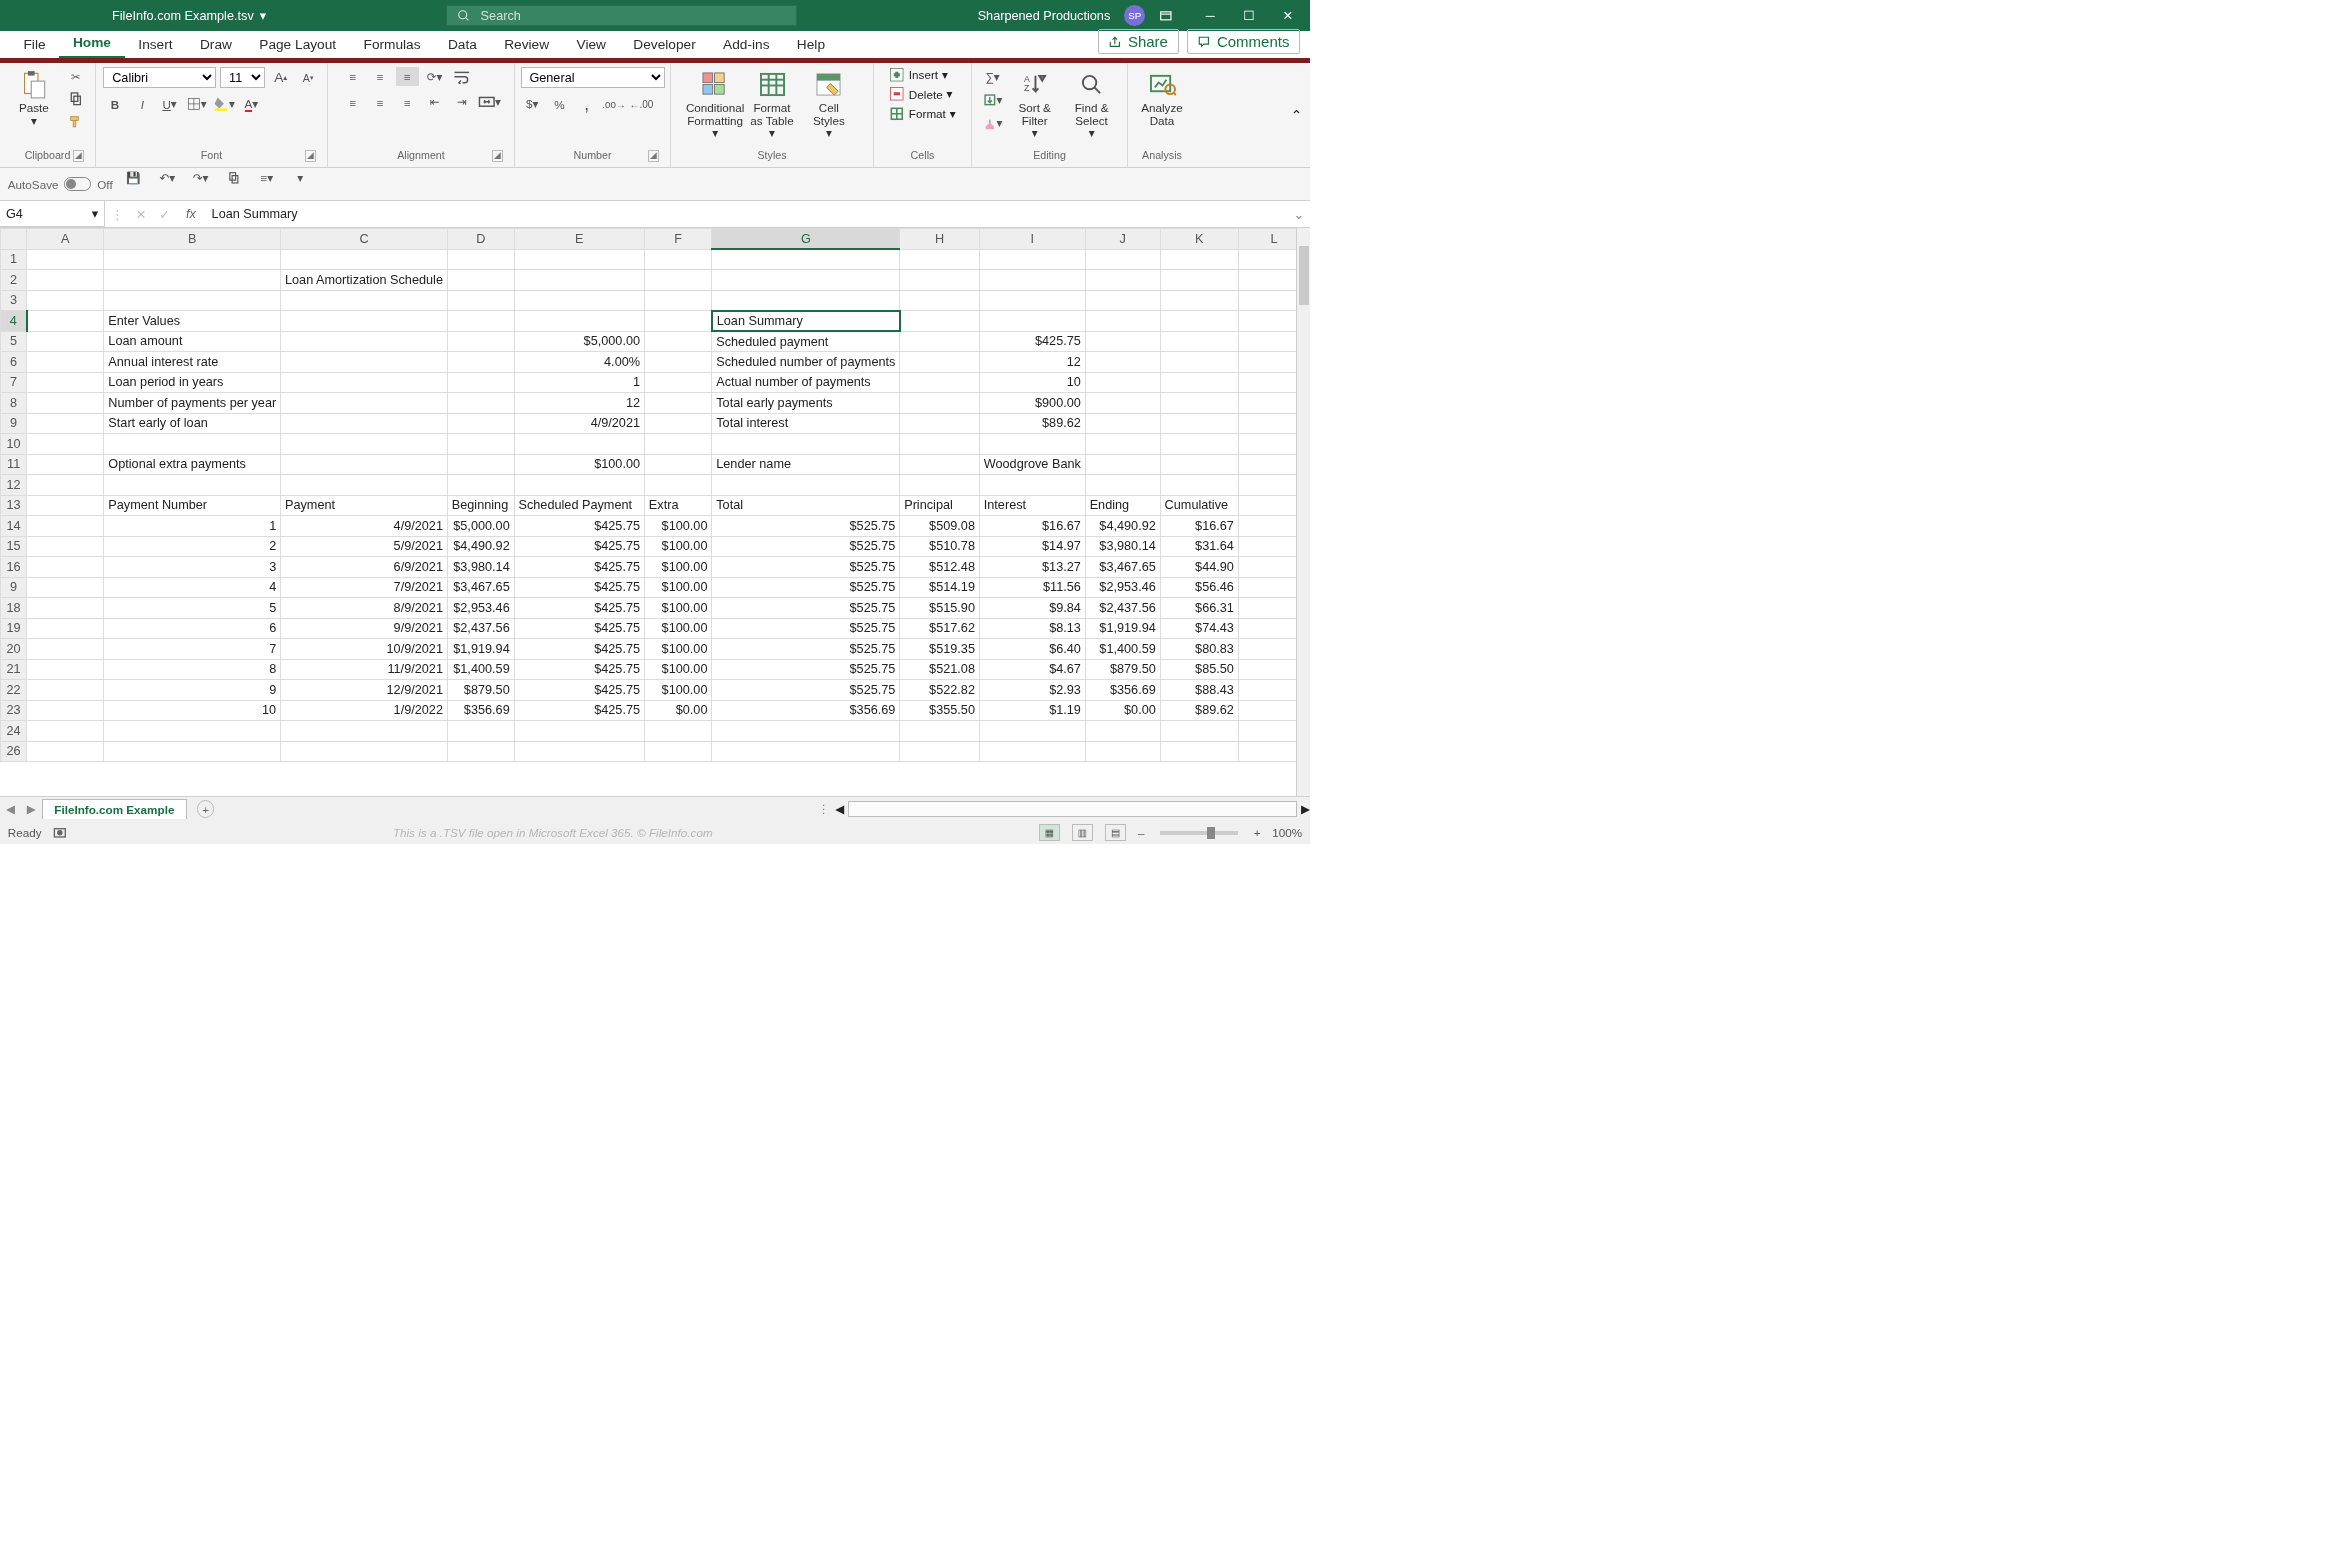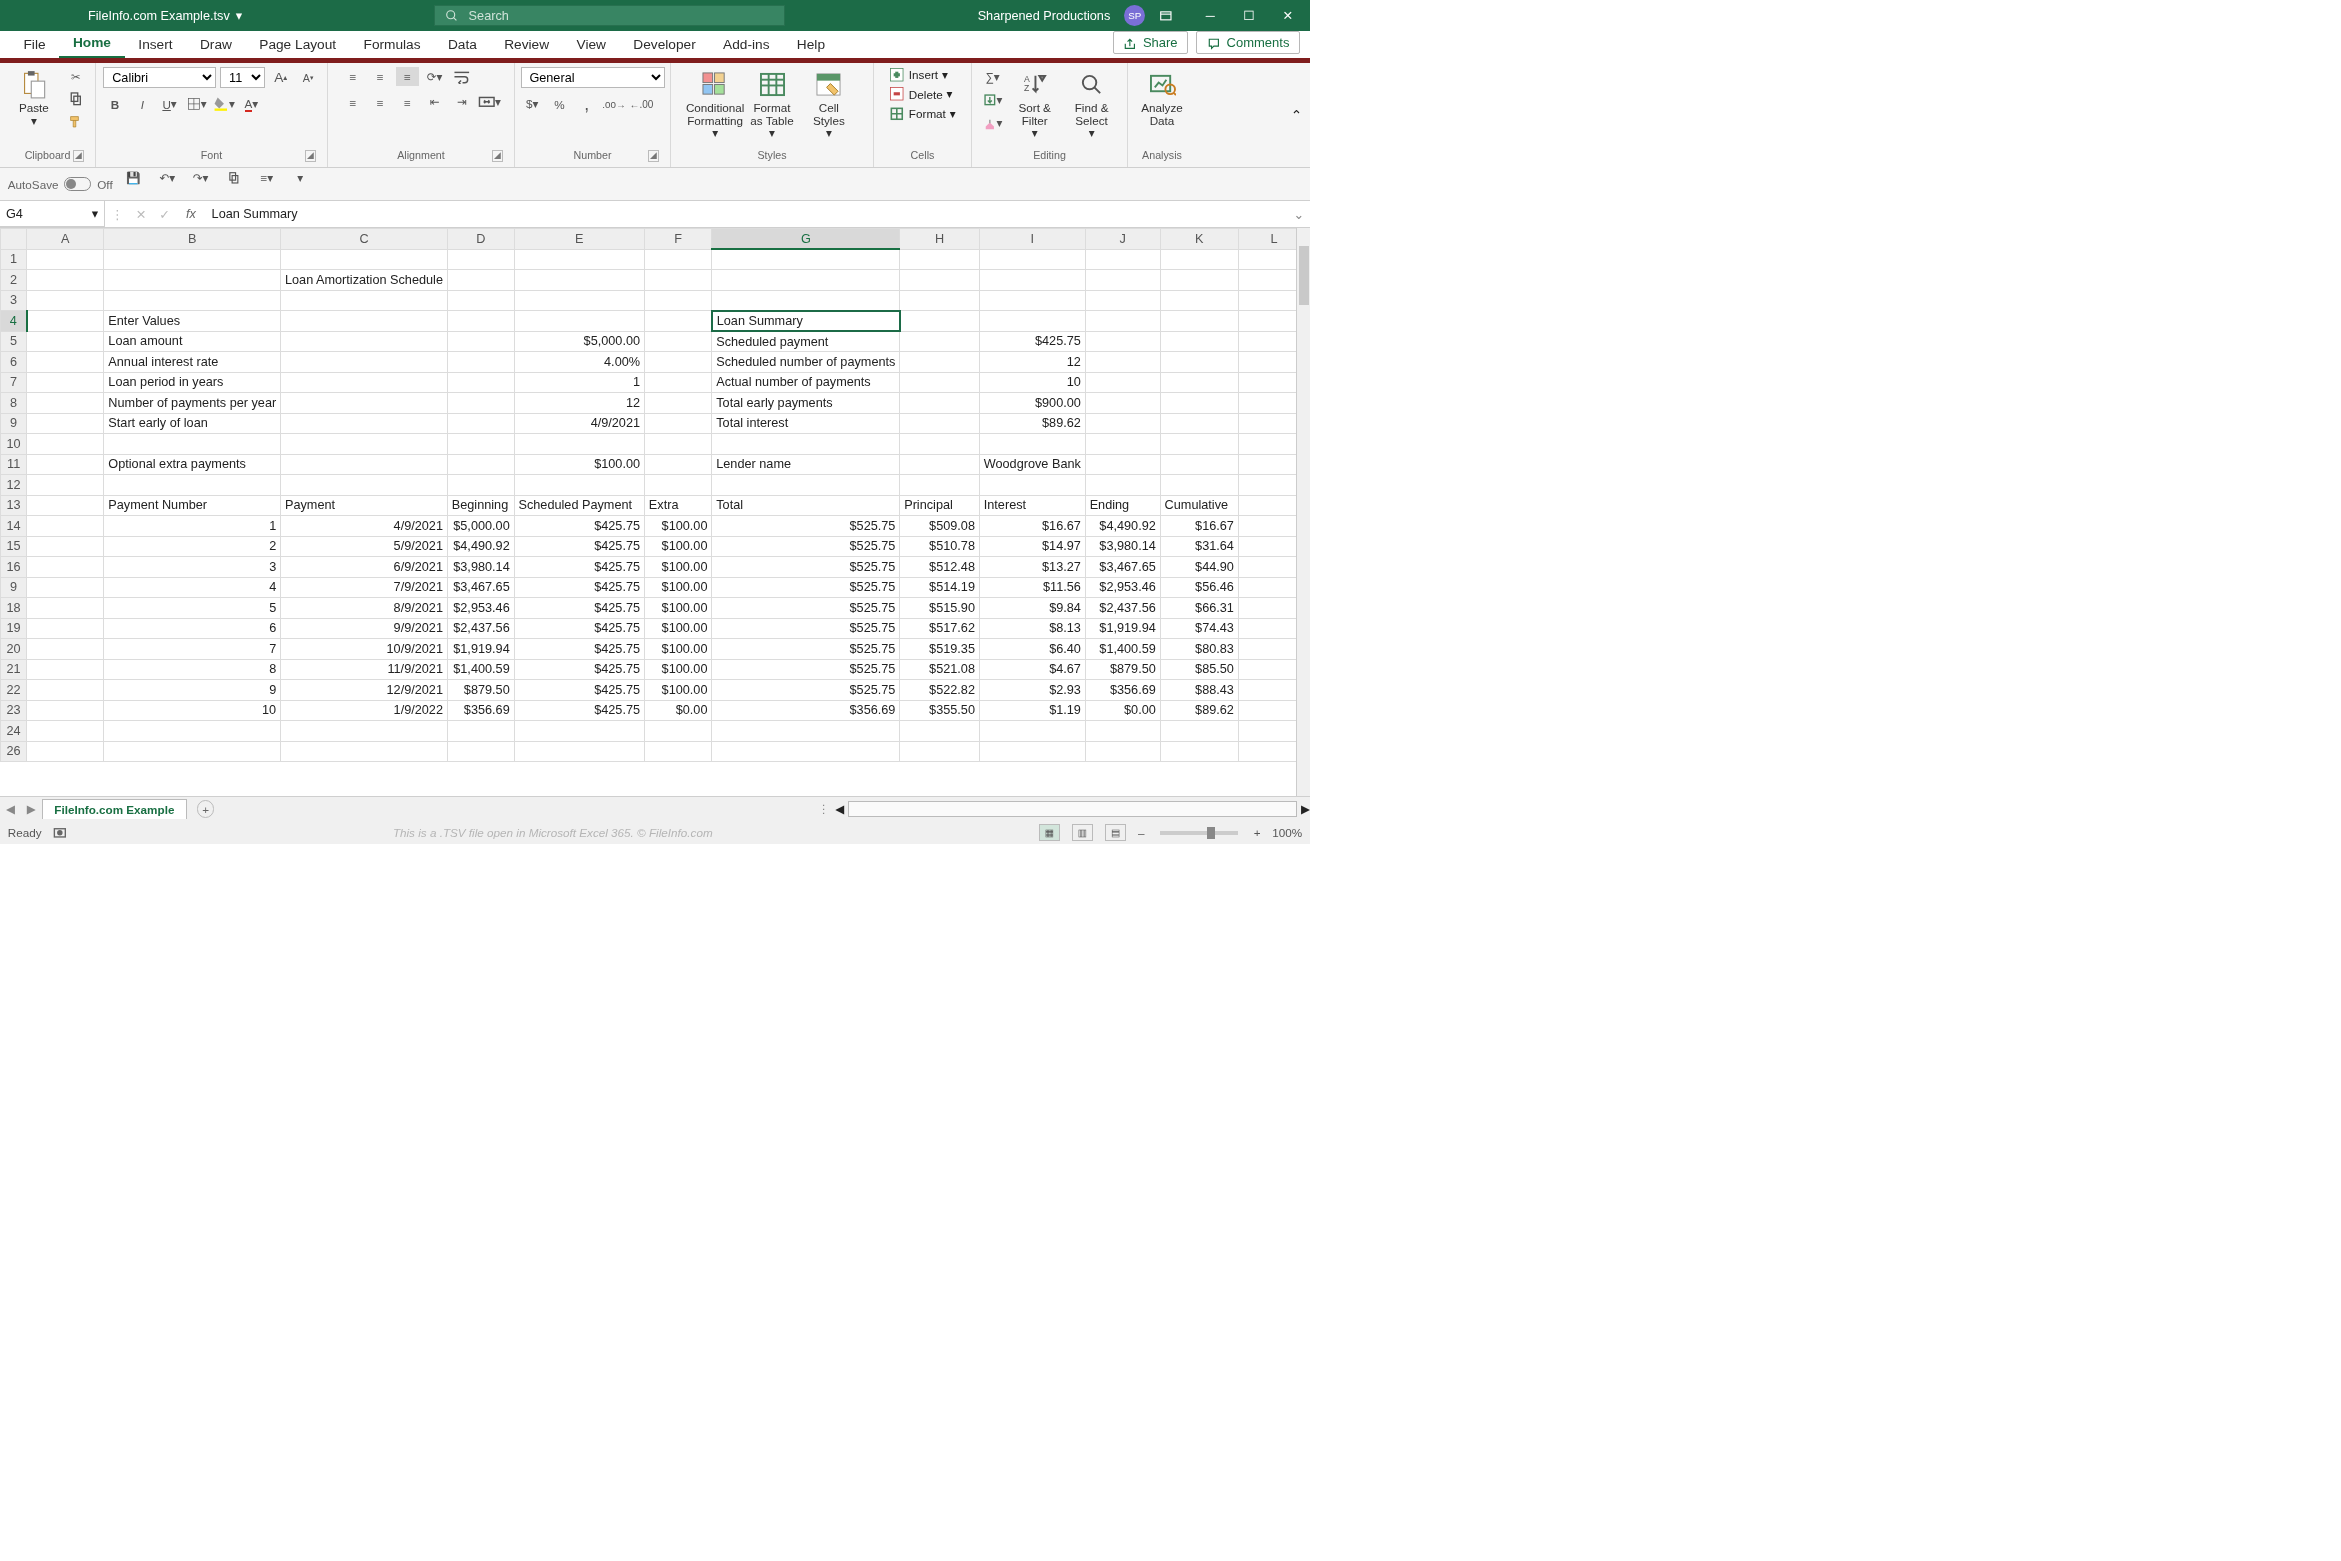--- a/index.html
+++ b/index.html
@@ -1,28 +1,28 @@
 <!DOCTYPE html>
 <html><head>
 <meta charset="utf-8">
 <style>
 *{box-sizing:border-box;margin:0;padding:0;font-family:"Segoe UI",Arial,sans-serif}
 body{background:#fff;overflow:hidden;width:1310px;height:875px;font-size:12.7px;color:#222}
 .titlebar{background:#1c6b47;height:31px;display:flex;align-items:center;color:#fff;font-size:12.7px}
-.titlebar .filename{margin-left:88px;display:flex;align-items:center;gap:5.9px}
+.titlebar .filename{margin-left:112px;display:flex;align-items:center;gap:5.9px}
 .titlebar .search{margin-left:auto;margin-right:auto;background:#388563;width:351px;height:21.5px;border:1px solid #27704f;display:flex;align-items:center;padding:0 9.8px;color:#cfe3d8}
 .titlebar .search svg{margin-right:9.8px}
 .titlebar .right{display:flex;align-items:center;gap:13.7px;margin-right:9.8px}
 .titlebar .avatar{width:21.5px;height:21.5px;border-radius:50%;background:#7a6fd6;display:flex;align-items:center;justify-content:center;font-size:9.8px}
 .titlebar .winbtn{width:25px;text-align:center}
 .tabs{background:#fff;height:32px;display:flex;align-items:flex-end;padding:0 9.8px;border-bottom:5px solid #7f1d1d}
 .tabs .tab{padding:5.9px 13.7px 5.9px;font-size:13.7px;color:#2c2c2c;cursor:pointer}
 .tabs .tab.active{color:#186f42;font-weight:600;border-bottom:2.9px solid #186f42}
 .tabs .rightbtns{margin-left:auto;display:flex;gap:7.8px;padding-bottom:3.9px}
-.tabs .rightbtns .btn{border:1px solid #b8b8b8;padding:2.9px 9.8px;border-radius:2px;display:flex;align-items:flex-end;gap:5.9px;font-size:13px;color:#186f42}
+.tabs .rightbtns .btn{border:1px solid #b8b8b8;padding:2.9px 9.8px;border-radius:2px;display:flex;align-items:center;gap:5.9px;font-size:15px;color:#186f42}
 .ribbon{background:#f5f5f5;height:105px;display:flex;border-bottom:1px solid #cfcfcf;font-size:11.7px}
 .group{border-right:1px solid #d9d9d9;padding:3.9px 7.8px 2px;display:flex;flex-direction:column;justify-content:space-between;align-items:center}
 .group .body{display:flex;align-items:flex-start;gap:3.9px;flex:1}
 .bigbtn{display:flex;flex-direction:column;align-items:center;width:53px;padding:2px 3.9px;font-size:11.7px;line-height:12.7px;text-align:center;color:#333}
 .bigbtn .ico{width:31px;height:31px;margin-bottom:2px;display:flex;align-items:center;justify-content:center}
 .sel{border:1px solid #b8b8b8;background:#fff;height:21.5px;font-size:12.7px;padding:0 3.9px}
 .row{display:flex;gap:3.9px;align-items:center}
 .col{display:flex;flex-direction:column;gap:2.9px}
 .iconbtn{width:23.4px;height:19.5px;display:flex;align-items:center;justify-content:center;color:#555}
 .launch{font-size:8.8px;color:#777;border:1px solid #bbb;width:11.7px;height:11.7px;line-height:9.8px;text-align:center;position:absolute;right:2.9px;bottom:2.9px}

